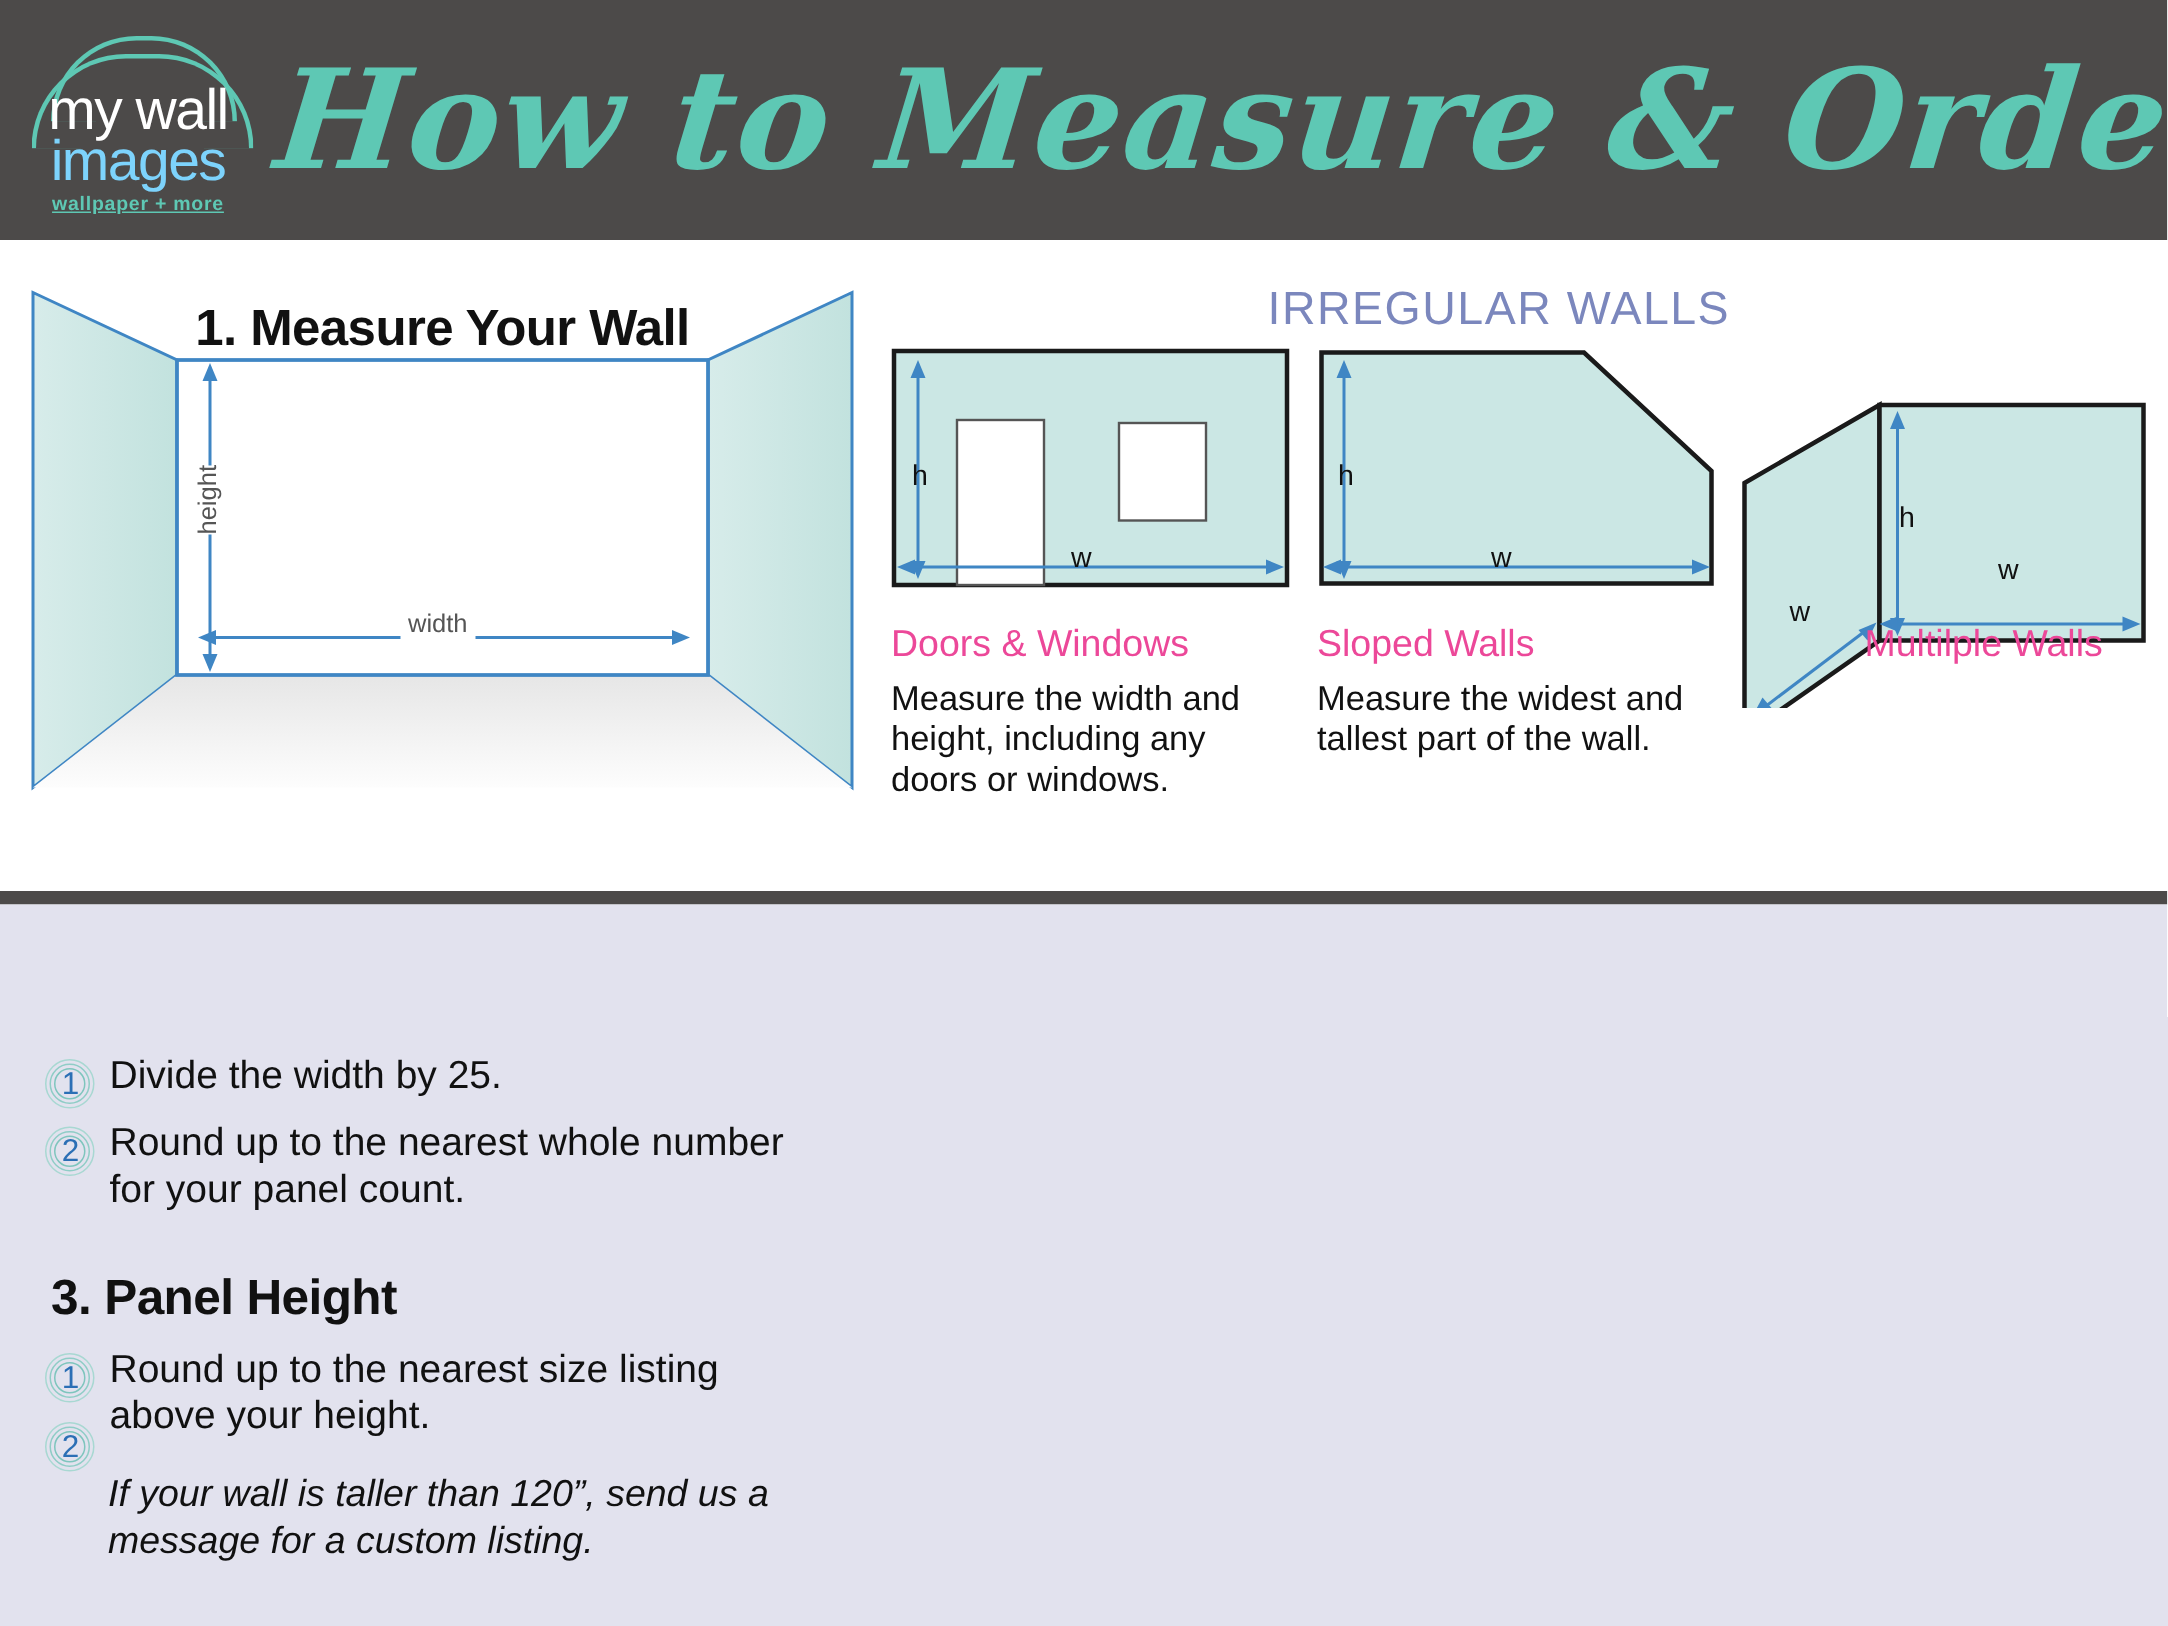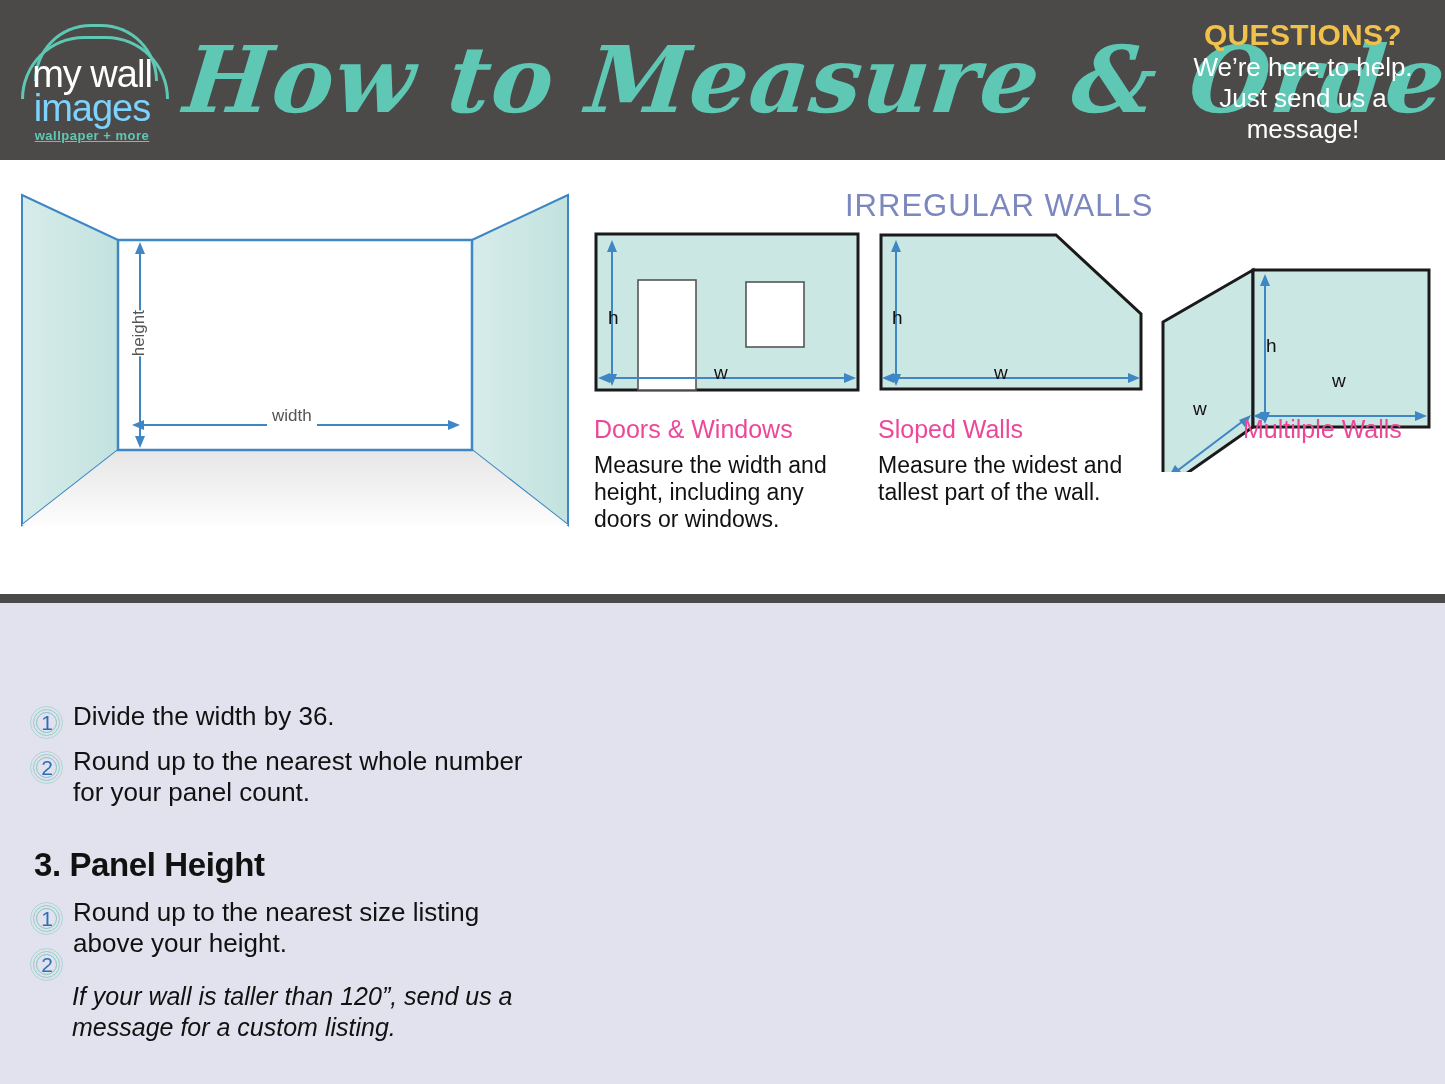--- a/index.html
+++ b/index.html
@@ -73,24 +73,20 @@
     <div class="logo">
       <div class="logo-arc2"></div>
       <div class="logo-arc"></div>
       <div class="logo-l1">my wall</div>
       <div class="logo-l2">images</div>
       <div class="logo-tag">wallpaper + more</div>
     </div>
 
     <div class="script-title">How to Measure &amp; Order</div>
 
-    <div class="q-block">
-      <div class="q-title">QUESTIONS?</div>
-      <div class="q-body">We’re here to help. Just send us a message!</div>
-    </div>
   </div>
 
   <div class="sec1">
 
     <div class="wallbox">
       <svg class="wall-side" style="left:0;top:0;width:562px;height:360px;" viewBox="0 0 562 360">
         <defs>
           <linearGradient id="gside" x1="0" y1="0" x2="1" y2="0">
             <stop offset="0%" stop-color="#d7ecea"></stop>
               <stop offset="100%" stop-color="#c2e2de"></stop>
@@ -106,20 +102,21 @@
         <rect x="104" y="58" width="354" height="210" fill="#ffffff" stroke="#3f86c4" stroke-width="2.5"></rect>
 
         <line x1="126" y1="64" x2="126" y2="262" stroke="#3f86c4" stroke-width="2"></line>
         <polygon points="126,60 121,72 131,72" fill="#3f86c4"></polygon>
         <polygon points="126,266 121,254 131,254" fill="#3f86c4"></polygon>
 
         <line x1="122" y1="243" x2="442" y2="243" stroke="#3f86c4" stroke-width="2"></line>
         <polygon points="118,243 130,238 130,248" fill="#3f86c4"></polygon>
         <polygon points="446,243 434,238 434,248" fill="#3f86c4"></polygon>
       </svg>
+      <h2>1. Measure Your Wall</h2>
       <div class="w-label" style="left:110px;top:128px;writing-mode:vertical-rl;transform:rotate(180deg);">height</div>
       <div class="w-label" style="left:253px;top:224px;">width</div>
     </div>
 
     <div class="irr-title" style="left:845px;top:28px;">IRREGULAR WALLS</div>
 
     <svg class="diagram" style="left:594px;top:72px;width:266px;height:160px;" viewBox="0 0 266 160">
       <rect x="2" y="2" width="262" height="156" fill="#cbe7e4" stroke="#1a1a1a" stroke-width="3"></rect>
       <rect x="44" y="48" width="58" height="110" fill="#ffffff" stroke="#555" stroke-width="1.6"></rect>
       <rect x="152" y="50" width="58" height="65" fill="#ffffff" stroke="#555" stroke-width="1.6"></rect>
@@ -173,21 +170,21 @@
   <div class="sec2">
 
 
     <div class="step" style="left:30px;top:98px;width:510px;">
       <div class="badge">
         <div class="r1"></div>
           <div class="r2"></div>
           <div class="r3"></div>
         <span>1</span>
       </div>
-      <div class="step-txt">Divide the width by 36.</div>
+      <div class="step-txt">Divide the width by 25.</div>
     </div>
 
     <div class="step" style="left:30px;top:143px;width:510px;">
       <div class="badge">
         <div class="r1"></div>
           <div class="r2"></div>
           <div class="r3"></div>
         <span>2</span>
       </div>
       <div class="step-txt">Round up to the nearest whole number for your panel count.</div>

